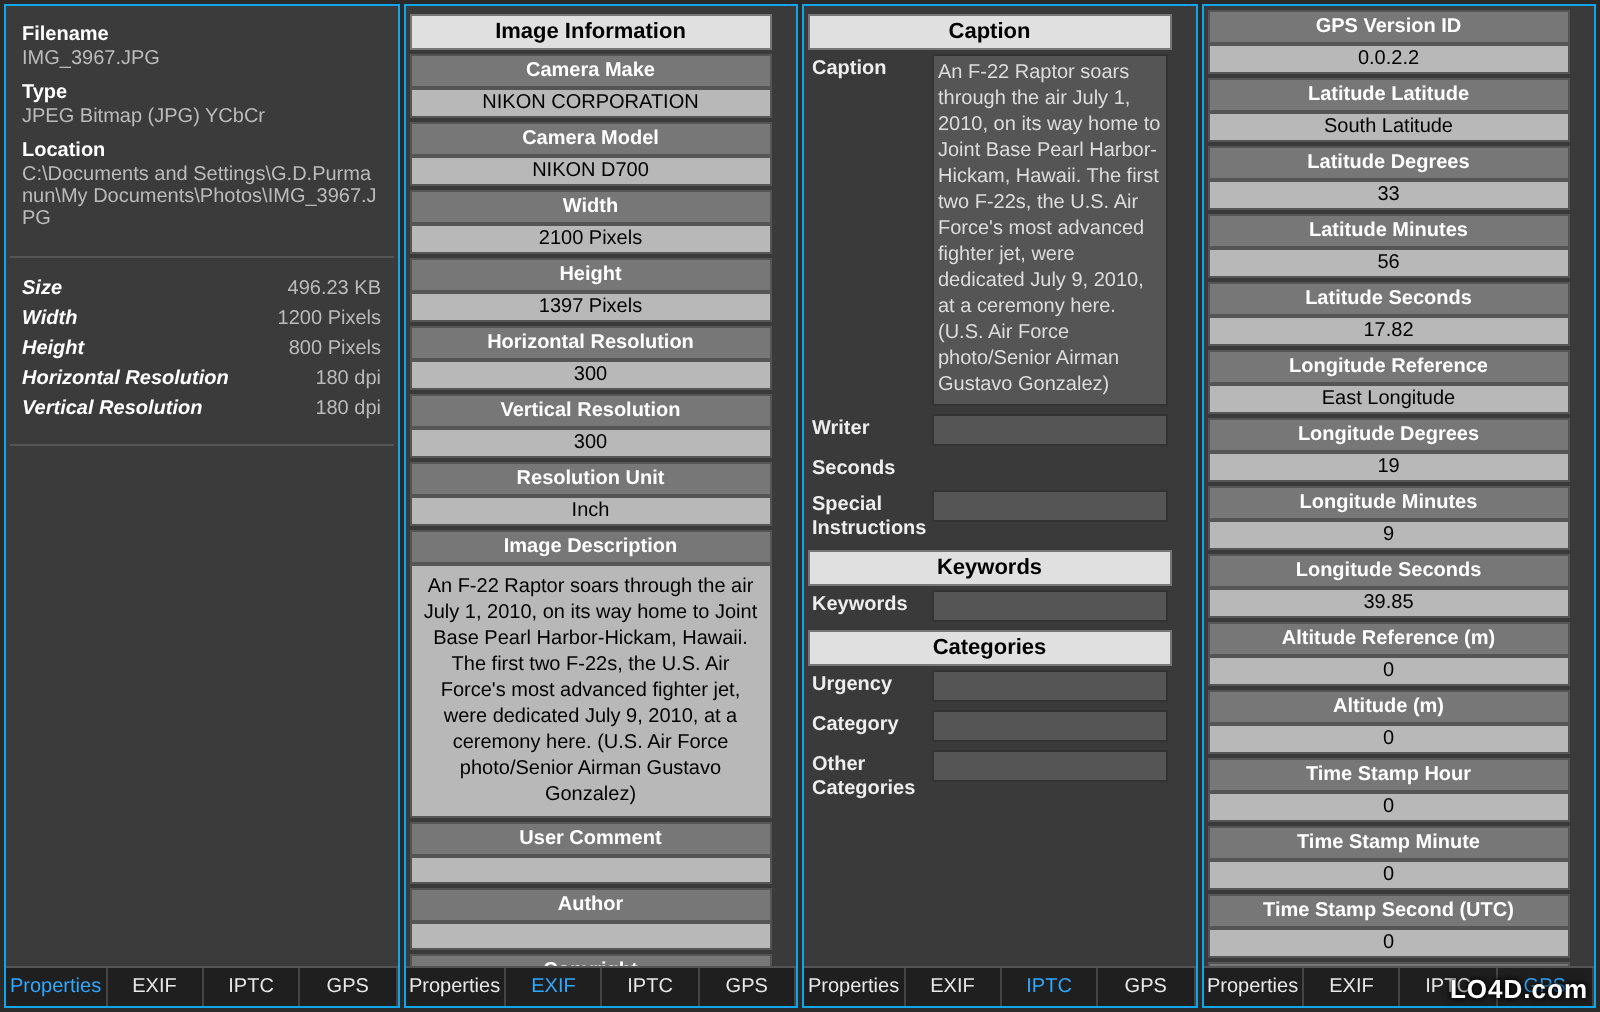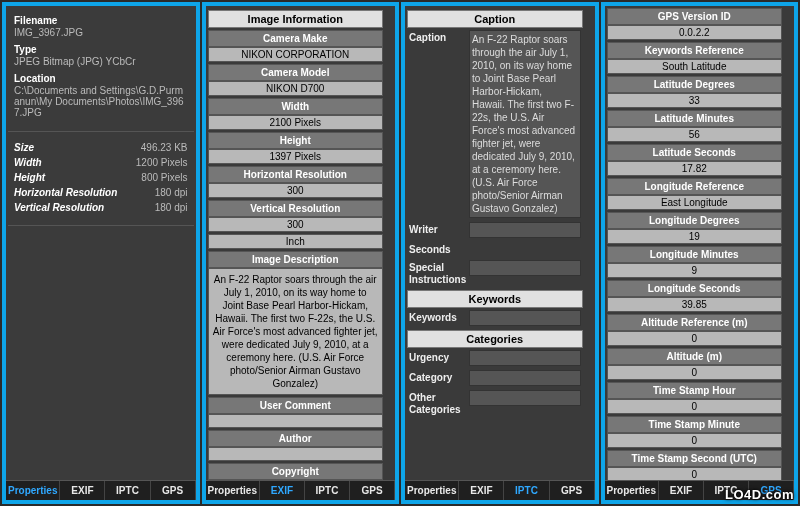--- a/index.html
+++ b/index.html
@@ -19,21 +19,21 @@
     background: #2a2a2a;
     padding: 2px;
     gap: 2px;
     position: relative;
   }
   .panel {
     flex: 1;
     background: #3a3a3a;
     display: flex;
     flex-direction: column;
-    border: 4px solid #0ea5e9;
+    border: 1px solid #0ea5e9;
     position: relative;
   }
   .panel-body {
     flex: 1;
     overflow: hidden;
     padding: 2px 2px 0 2px;
     display: flex;
     flex-direction: column;
   }
   
@@ -105,21 +105,21 @@
   .tabs {
     display:flex;
     background:#2a2a2a;
     border-top:1px solid #555;
   }
   .tab {
     flex:1;
     text-align:center;
     padding:4px 2px;
     font-size:10px;
-    font-weight:bold;
+    font-weight:normal;
     color:#e8e8e8;
     background:#1f1f1f;
     border-right:1px solid #444;
     cursor:pointer;
   }
   .tab.active { color:#2fa8ff; }
   
   .watermark {
     position:absolute;
     right:6px; bottom:4px;
@@ -194,20 +194,21 @@
         <div class="field-label">Camera Model</div>
         <div class="field-value">NIKON D700</div>
         <div class="field-label">Width</div>
         <div class="field-value">2100 Pixels</div>
         <div class="field-label">Height</div>
         <div class="field-value">1397 Pixels</div>
         <div class="field-label">Horizontal Resolution</div>
         <div class="field-value">300</div>
         <div class="field-label">Vertical Resolution</div>
         <div class="field-value">300</div>
+        <div class="field-label">Resolution Unit</div>
         <div class="field-value">Inch</div>
         <div class="field-label">Image Description</div>
         <div class="field-value multi">An F-22 Raptor soars through the air July 1, 2010, on its way home to Joint Base Pearl Harbor-Hickam, Hawaii. The first two F-22s, the U.S. Air Force's most advanced fighter jet, were dedicated July 9, 2010, at a ceremony here. (U.S. Air Force photo/Senior Airman Gustavo Gonzalez)</div>
         <div class="field-label">User Comment</div>
         <div class="field-value"></div>
         <div class="field-label">Author</div>
         <div class="field-value"></div>
         <div class="field-label">Copyright</div>
         <div class="field-value"></div>
 
@@ -266,21 +267,21 @@
       <div class="tab active">IPTC</div>
       <div class="tab">GPS</div>
     </div>
   </div>
 
   <div class="panel">
     <div class="panel-body">
       <div class="scroll">
         <div class="field-label">GPS Version ID</div>
         <div class="field-value">0.0.2.2</div>
-        <div class="field-label">Keywords Reference</div>
+        <div class="field-label">Latitude Latitude</div>
         <div class="field-value">South Latitude</div>
         <div class="field-label">Latitude Degrees</div>
         <div class="field-value">33</div>
         <div class="field-label">Latitude Minutes</div>
         <div class="field-value">56</div>
         <div class="field-label">Latitude Seconds</div>
         <div class="field-value">17.82</div>
         <div class="field-label">Longitude Reference</div>
         <div class="field-value">East Longitude</div>
         <div class="field-label">Longitude Degrees</div>

